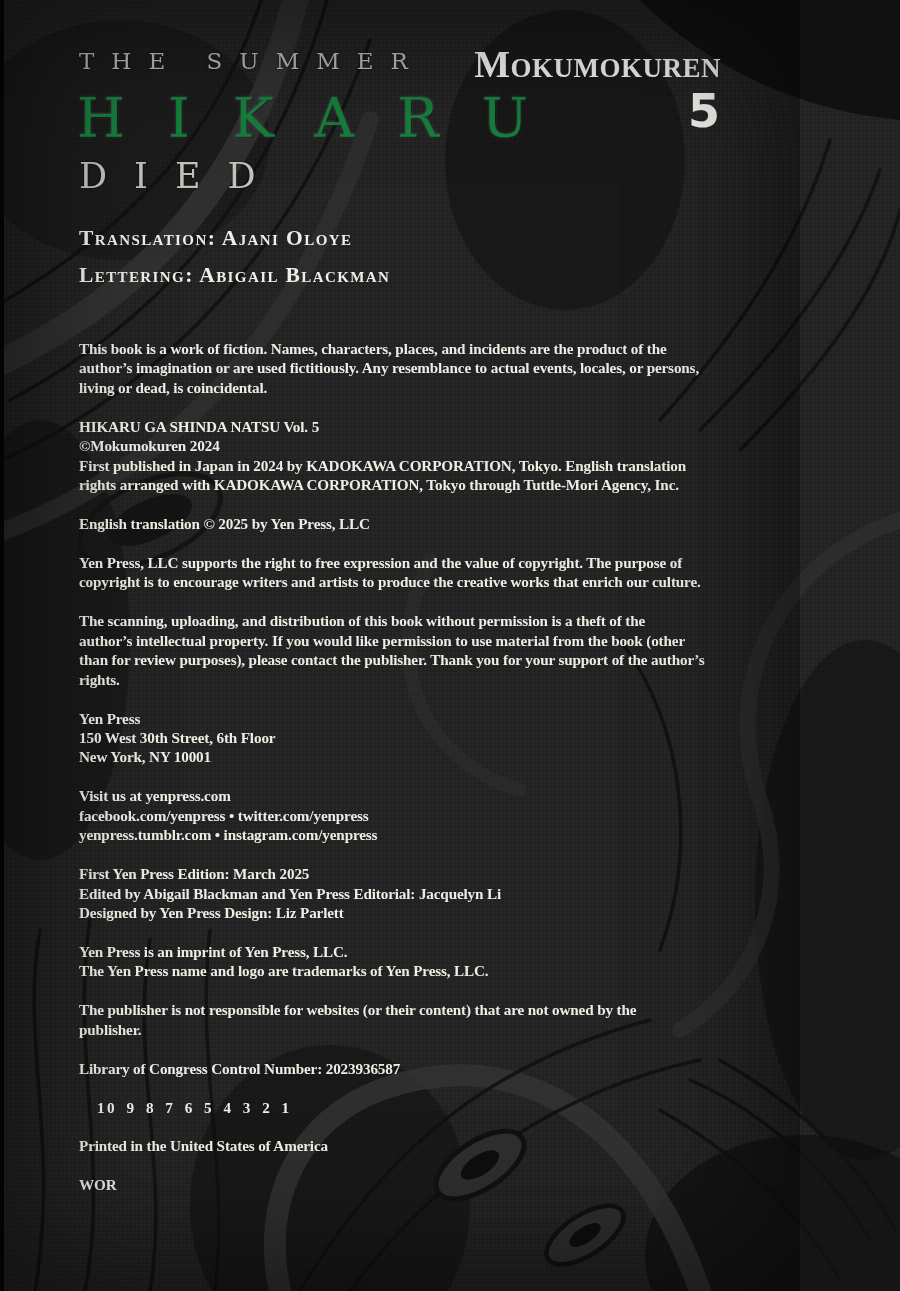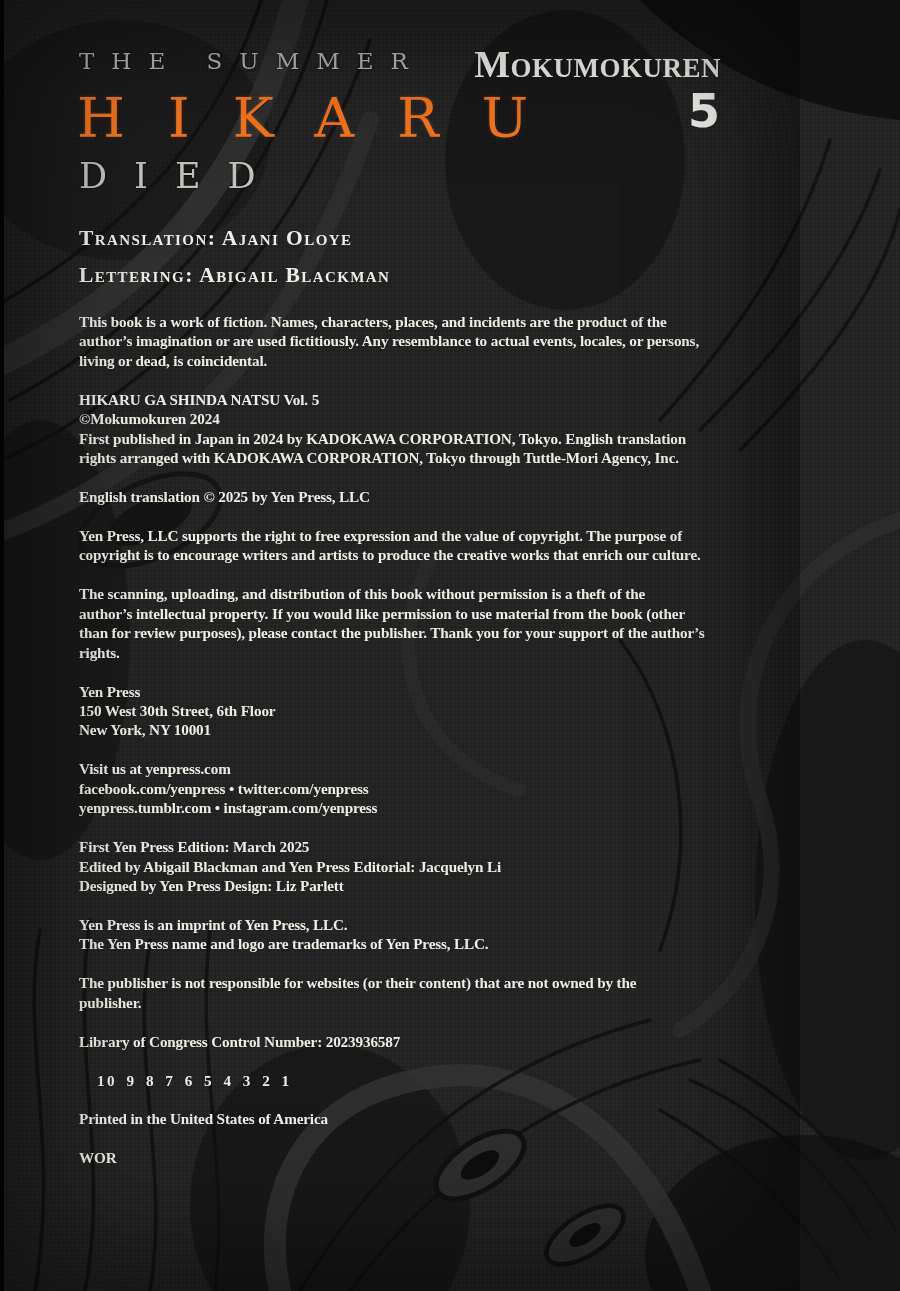--- a/index.html
+++ b/index.html
@@ -19,21 +19,21 @@
     font-family: "DejaVu Serif", serif;
     font-size: 23px; letter-spacing: 17px;
     color: #bab8b1;
     text-shadow: 0 0 2px rgba(0,0,0,.8);
     white-space: nowrap;
   }
   .title-main {
     position: absolute; left: 77px; top: 86px;
     font-family: "DejaVu Serif", serif;
     font-size: 55px; letter-spacing: 43px;
-    color: #f97316;
+    color: #15803d;
     text-shadow: 0 0 3px rgba(240,240,235,.25), 1px 1px 0 rgba(0,0,0,.6);
     white-space: nowrap;
   }
   .series-bottom {
     position: absolute; left: 79px; top: 156px;
     font-family: "DejaVu Serif", serif;
     font-size: 35px; letter-spacing: 27px;
     color: #c3c1ba;
     text-shadow: 0 0 2px rgba(0,0,0,.8);
     white-space: nowrap;
@@ -60,21 +60,21 @@
     font-variant: small-caps;
     font-weight: 700;
     font-size: 21.5px;
     letter-spacing: 1.4px;
     color: #f1eee7;
   }
   .credits p { margin: 0 0 9px 0; line-height: 28px; white-space: nowrap; }
 
   
   .colophon {
-    position: absolute; left: 79px; top: 312px; width: 750px;
+    position: absolute; left: 79px; top: 339px; width: 750px;
     font-weight: 700;
     font-size: 15.2px;
     line-height: 19.45px;
     letter-spacing: -0.15px;
     color: #efece4;
   }
   .colophon p {
     margin: 0 0 19.45px 0;
     white-space: pre-line;
   }

